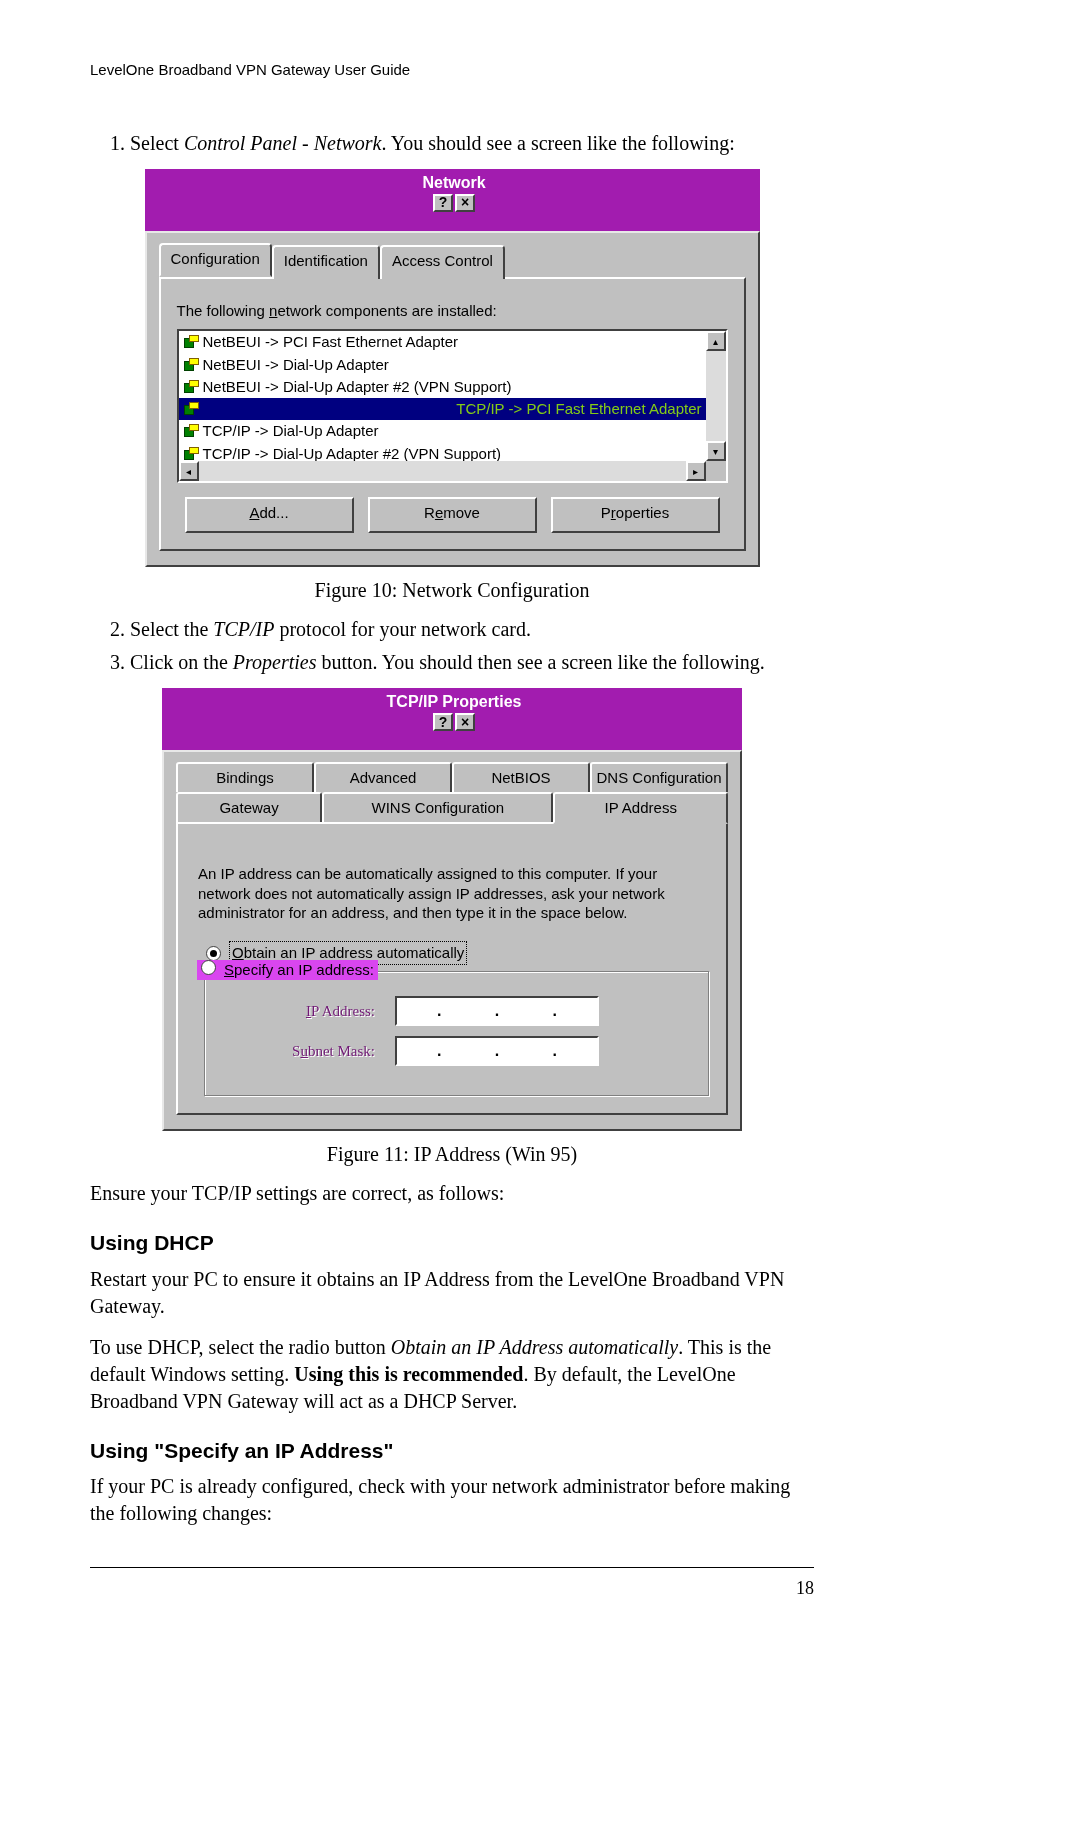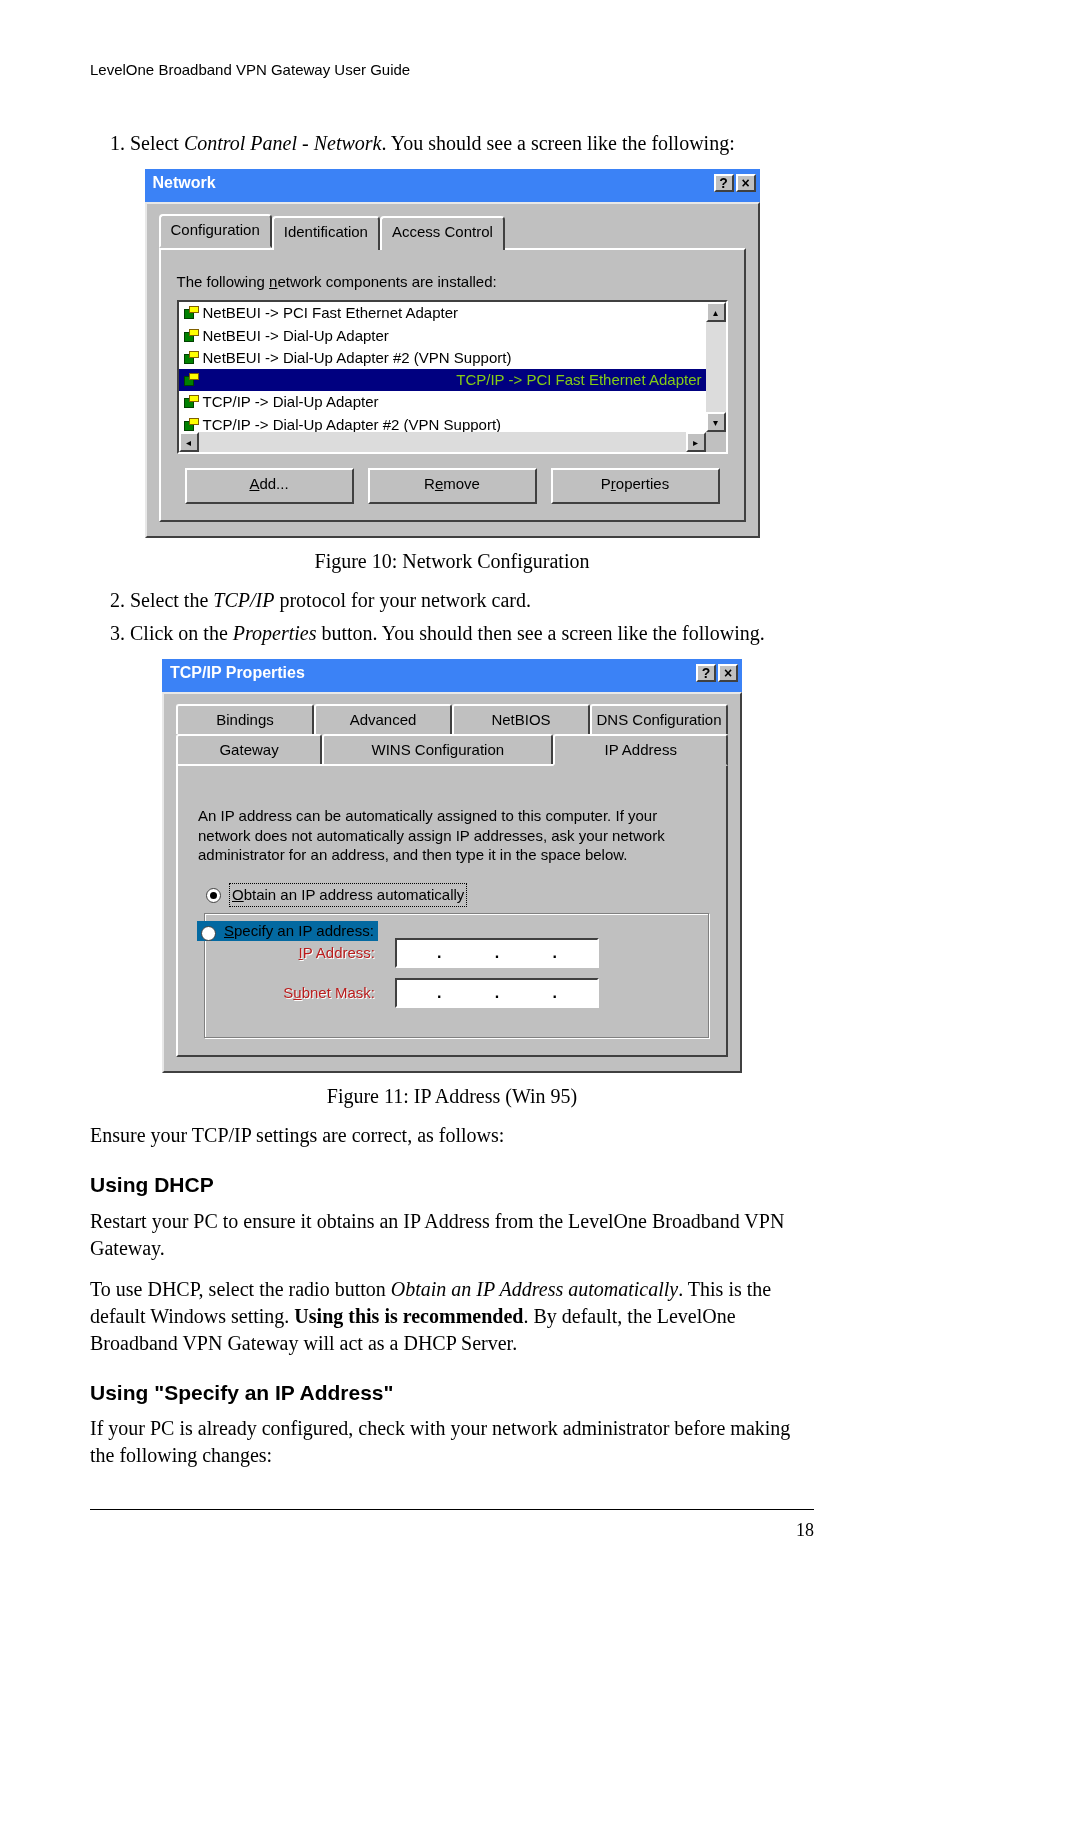--- a/index.html
+++ b/index.html
@@ -52,28 +52,29 @@
   
   .win-dialog {
     margin: 12px auto 6px auto;
     font-family: Tahoma, Arial, sans-serif;
     font-size: 15px;
     background: #c0c0c0;
   }
   .dlg1 { width: 615px; }
   .dlg2 { width: 580px; }
   .titlebar {
-    background: #3b82f6;
+    background: #a21caf;
     color: #fff;
     display: flex;
     align-items: center;
     justify-content: space-between;
-    padding: 3px 4px 8px 8px;
+    padding: 3px 4px 19px 8px;
     font-weight: bold;
     font-size: 16px;
+    flex-direction: column;
   }
   .titlebar-buttons { display: flex; gap: 2px; }
   .titlebar-btn {
     width: 20px;
     height: 18px;
     background: #c0c0c0;
     border-top: 2px solid #fff;
     border-left: 2px solid #fff;
     border-right: 2px solid #404040;
     border-bottom: 2px solid #404040;
@@ -315,27 +316,26 @@
     box-shadow: inset -1px -1px 0 #808080, inset 1px 1px 0 #fff;
     margin: 2px 0 0 10px;
     padding: 14px 20px 20px 20px;
     position: relative;
   }
   .fieldset-legend {
     position: absolute;
     top: -12px;
     left: -8px;
     display: flex;
-    align-items: flex-end;
+    align-items: flex-start;
     gap: 8px;
-    background: #0369a1;
+    background: #d946ef;
     padding: 0 4px;
-    margin-top: 19px;
-  }
-  .disabled { color: #b91c1c; text-shadow: 1px 1px 0 #fff; }
+  }
+  .disabled { color: #701a75; text-shadow: 1px 1px 0 #fff; font-family: Liberation Serif, serif; }
   .ip-field-row {
     display: flex;
     align-items: center;
     gap: 20px;
     margin: 10px 0 10px 30px;
   }
   .ip-label {
     width: 120px;
     text-align: right;
     font-size: 15px;

